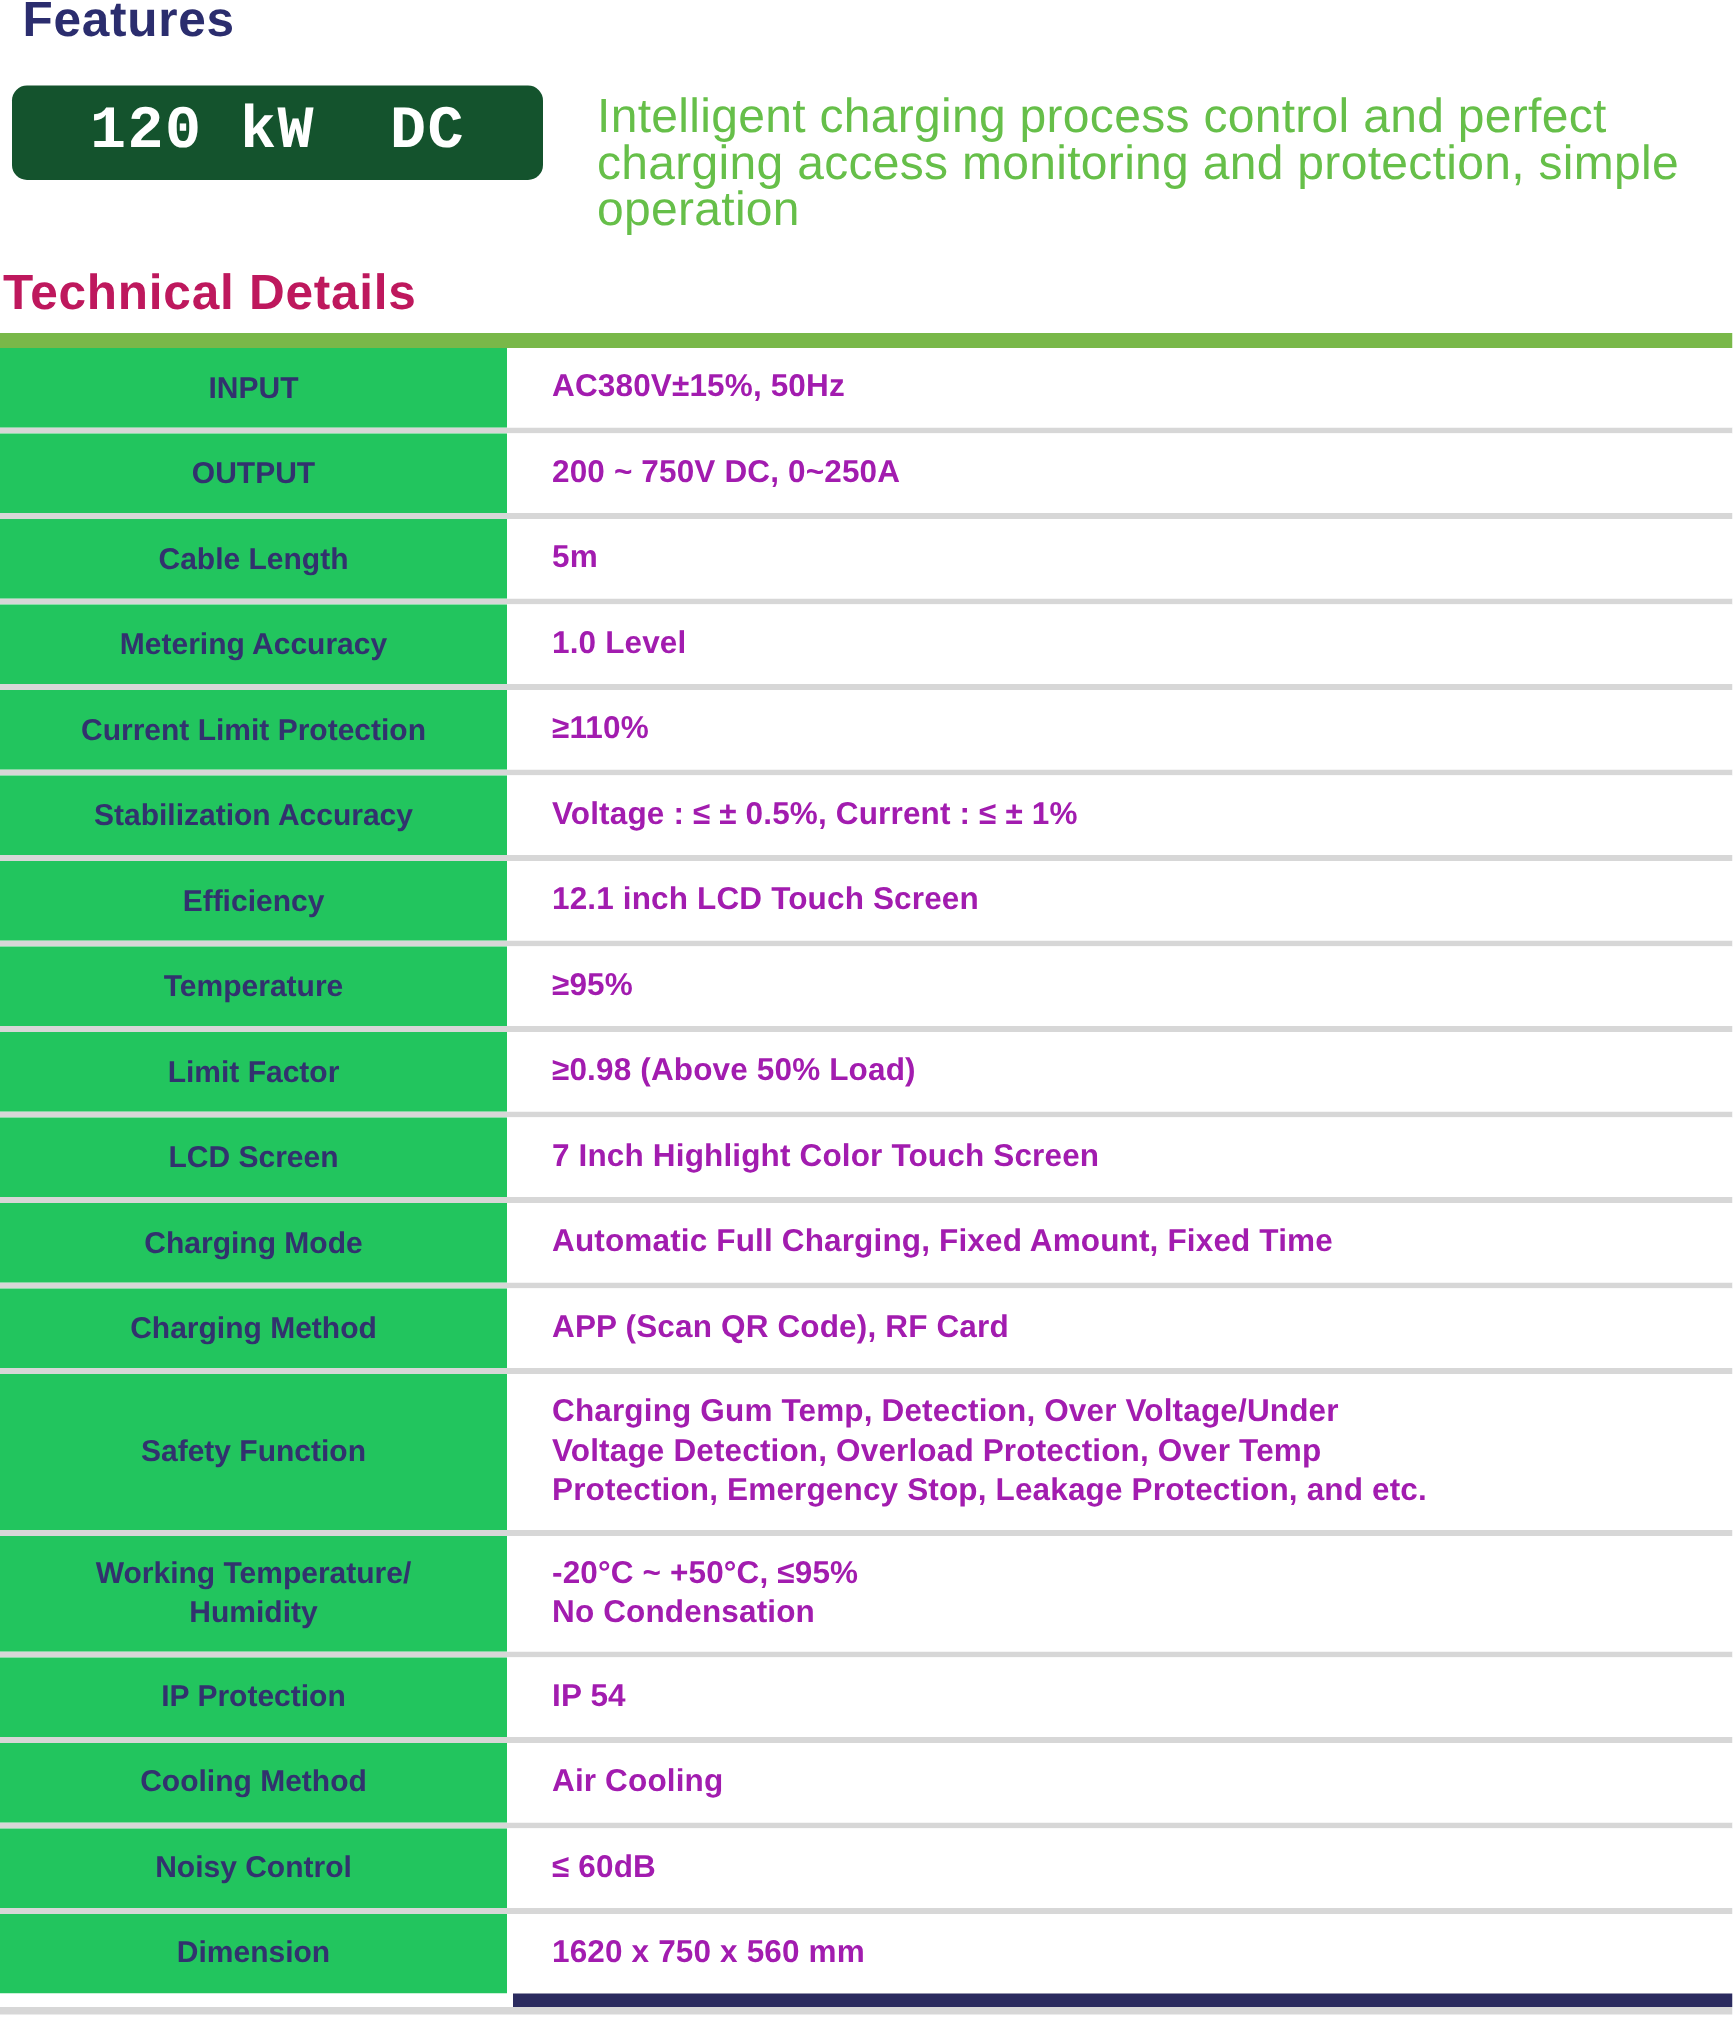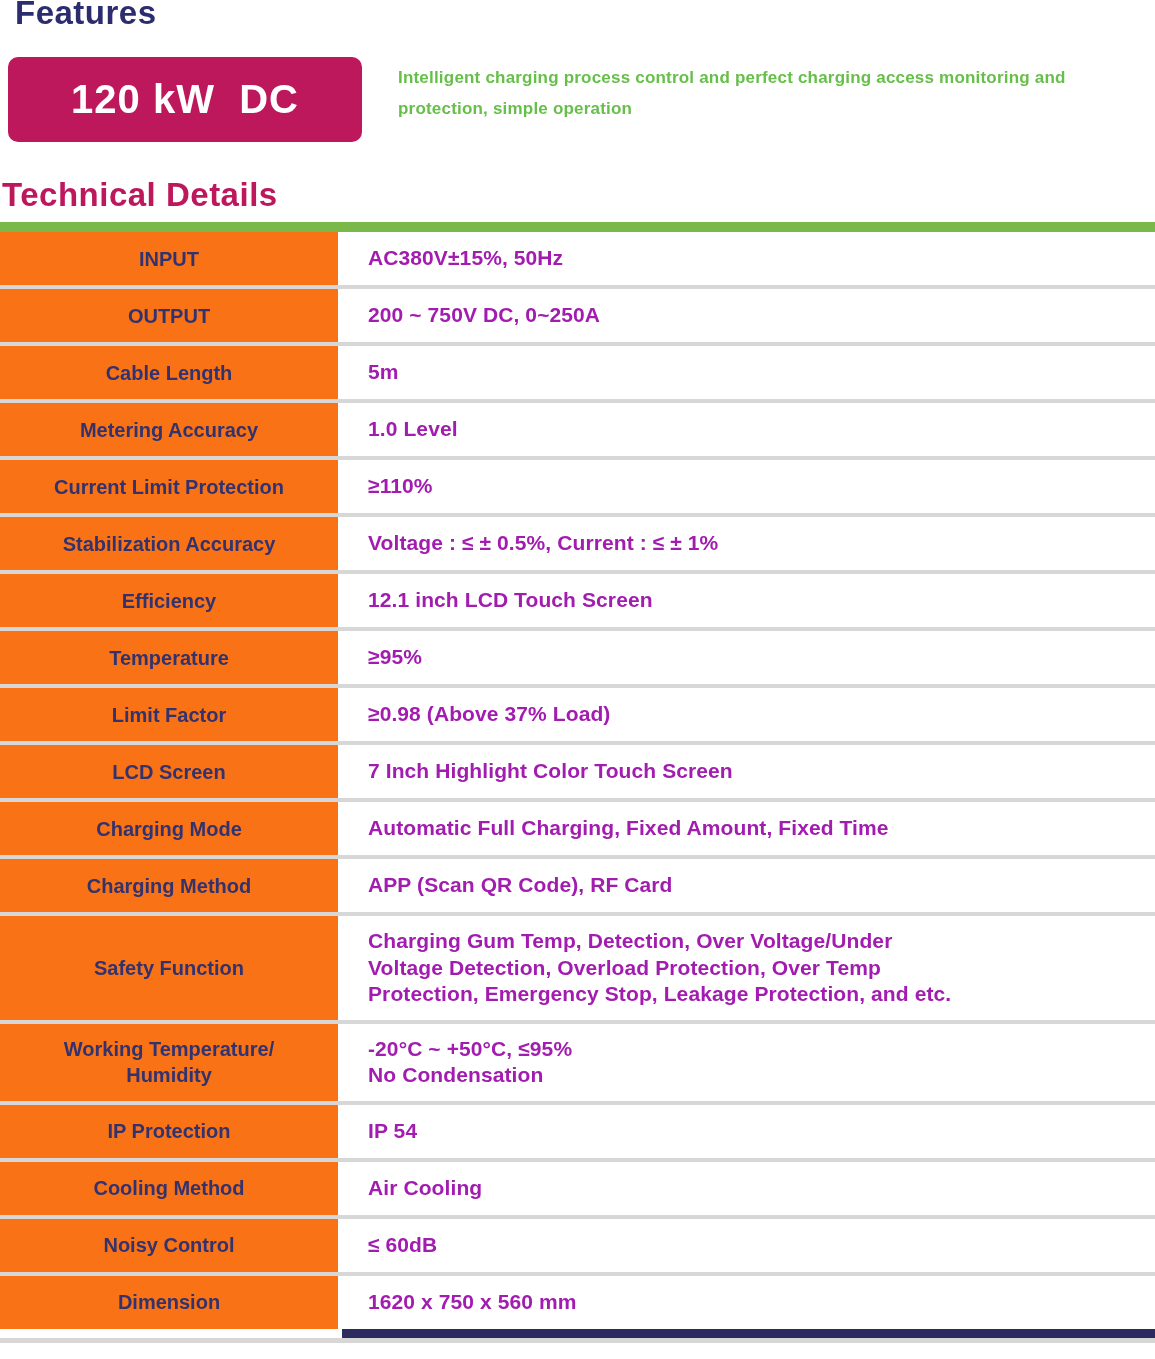--- a/index.html
+++ b/index.html
@@ -15,47 +15,47 @@
 
   
   .header { position: relative; width: 1155px; height: 222px; }
   .features-title {
     position: absolute; left: 15px; top: -6px;
     font-size: 33px; font-weight: bold; color: #2b2d6e;
     letter-spacing: 0.5px;
   }
   .power-badge {
     position: absolute; left: 8px; top: 57px;
-    width: 354px; height: 85px;
-    background: #be185d; border-radius: 10px;
-    display: flex; align-items: center; justify-content: center;
+    width: 354px; height: 63px;
+    background: #14532d; border-radius: 10px;
+    display: flex; align-items: center; justify-content: center; font-family: Liberation Mono, monospace;
   }
   .power-badge span {
     color: #ffffff; font-size: 40px; font-weight: bold;
     white-space: pre; letter-spacing: 1px;
   }
   .subtitle {
     position: absolute; left: 398px; top: 62px; width: 740px;
-    font-size: 17px; font-weight: bold; color: #66bf49;
+    font-size: 32px; font-weight: normal; color: #66bf49;
     line-height: 31px; letter-spacing: 0.2px;
   }
   .technical-title {
     position: absolute; left: 2px; top: 164px;
     font-size: 33px; font-weight: bold; color: #be185d;
     letter-spacing: 0.5px;
     margin-top: 12px;
   }
 
   
   .green-bar { width: 1155px; height: 10px; background: #79b849; }
   .spec-table { width: 1155px; }
   .spec-row { display: flex; width: 1155px; min-height: 53px; background: #ffffff; }
   .row-label {
     width: 338px; flex: 0 0 338px;
-    background: #f97316;
+    background: #22c55e;
     display: flex; align-items: center; justify-content: center;
     text-align: center;
     color: #32326e; font-size: 20px; font-weight: bold;
     white-space: pre-line;
     padding: 10px 12px;
     line-height: 26px;
   }
   .col-gap { width: 4px; flex: 0 0 4px; background: #ffffff; }
   .row-value {
     flex: 1;
@@ -139,21 +139,21 @@
 <div class="row-sep"></div>
   <div class="spec-row">
     <div class="row-label">Temperature</div>
     <div class="col-gap"></div>
     <div class="row-value">≥95%</div>
   </div>
 <div class="row-sep"></div>
   <div class="spec-row">
     <div class="row-label">Limit Factor</div>
     <div class="col-gap"></div>
-    <div class="row-value">≥0.98 (Above 37% Load)</div>
+    <div class="row-value">≥0.98 (Above 50% Load)</div>
   </div>
 <div class="row-sep"></div>
   <div class="spec-row">
     <div class="row-label">LCD Screen</div>
     <div class="col-gap"></div>
     <div class="row-value">7 Inch Highlight Color Touch Screen</div>
   </div>
 <div class="row-sep"></div>
   <div class="spec-row">
     <div class="row-label">Charging Mode</div>

